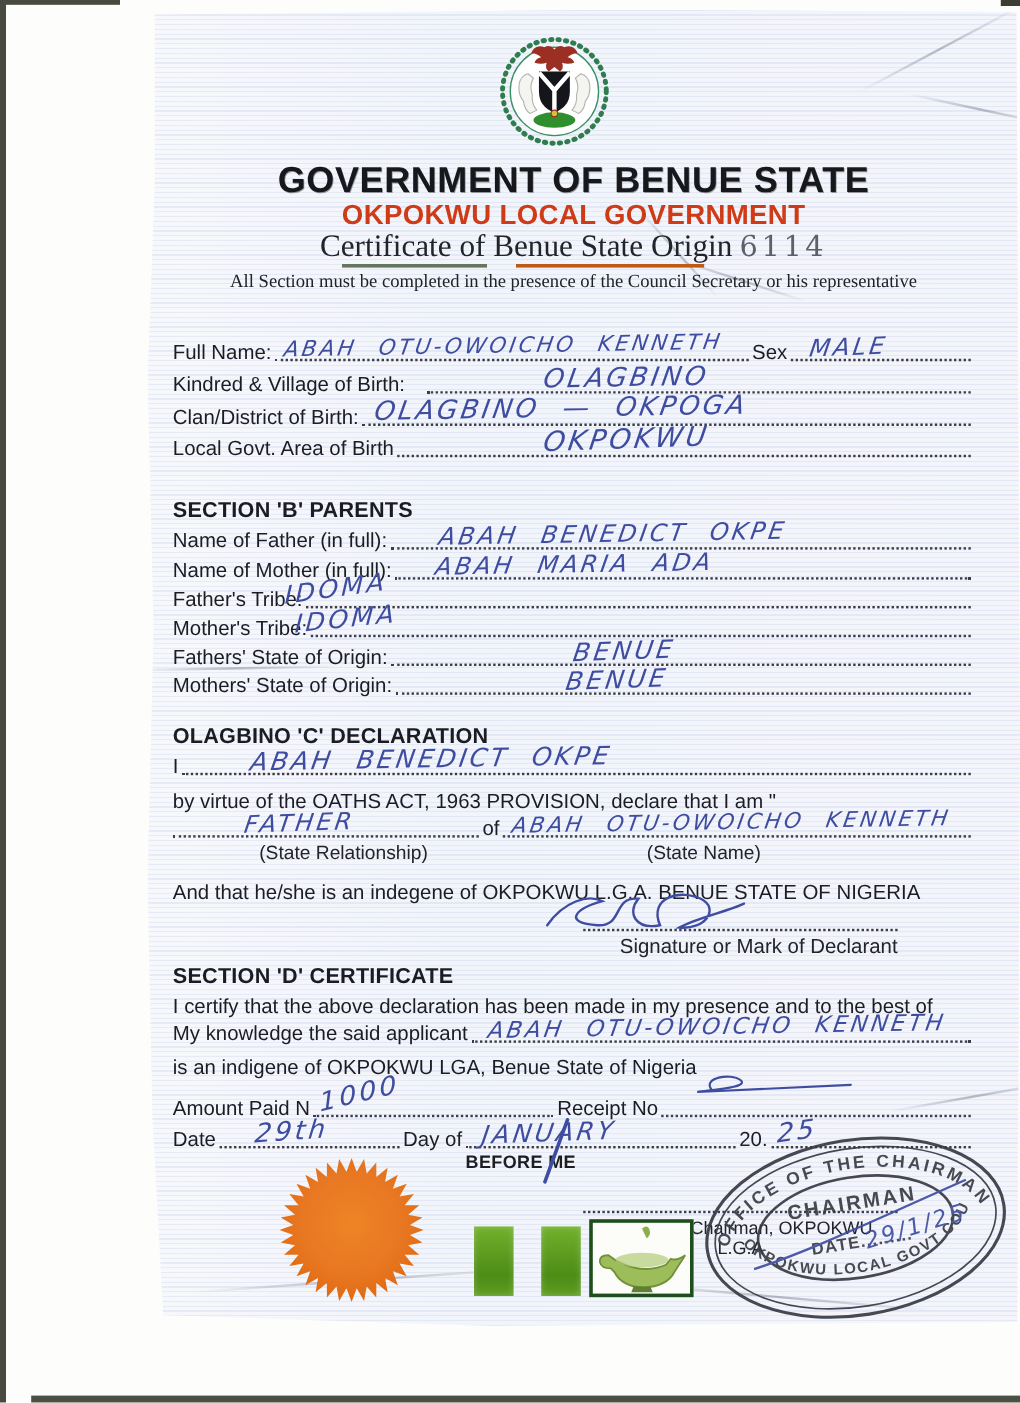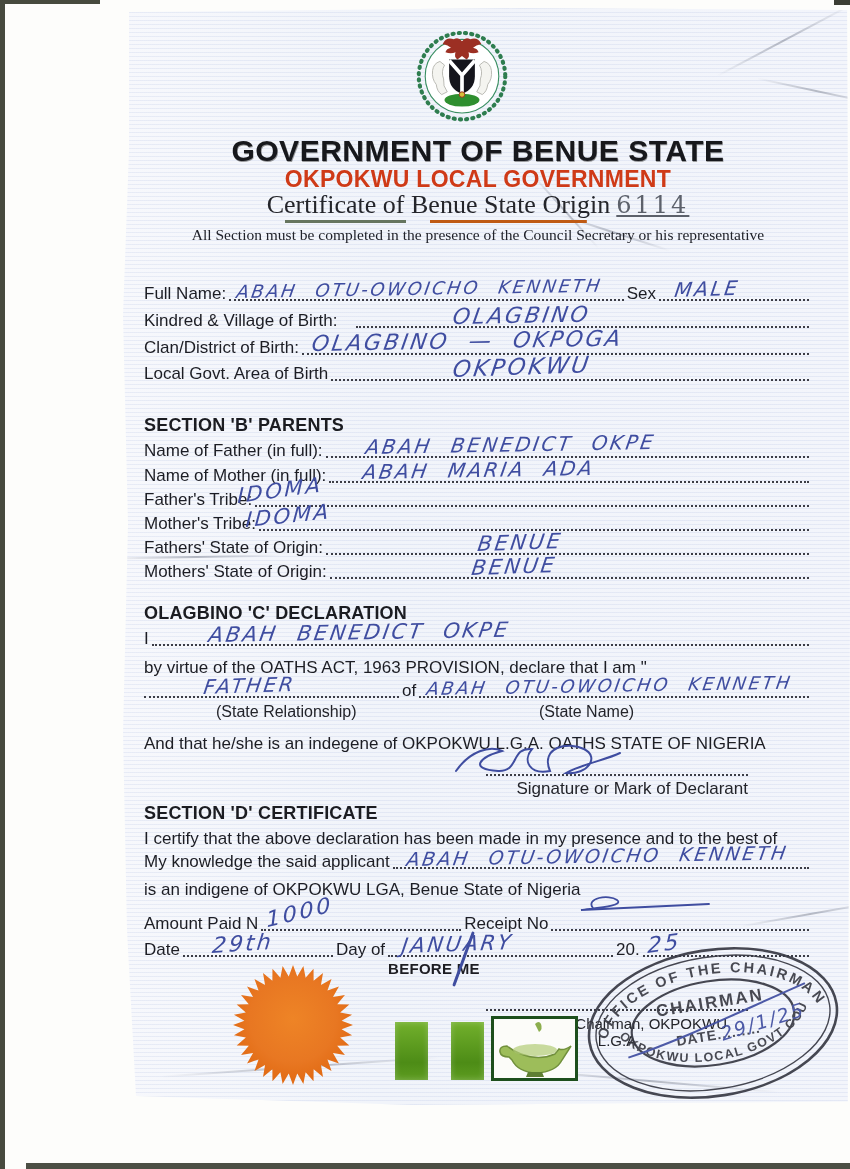--- a/index.html
+++ b/index.html
@@ -24,21 +24,21 @@
   .center { text-align:center; }
 
   .gov-title { font-size:30px; font-weight:bold; letter-spacing:0.5px; color:#17181c; text-shadow:0.6px 0.6px 0 rgba(80,80,80,0.55); }
   .lga-title { font-size:23px; font-weight:bold; color:#cf3a17; letter-spacing:0.3px; }
   .cert-row  { font-family:"Liberation Serif", serif; font-size:26px; color:#23242a; }
   .cert-title{
     display:inline-block; padding-bottom:3px;
     background-image:linear-gradient(90deg,#66755f 0%,#66755f 40%,transparent 40%,transparent 48%,#bf5a14 48%,#bf5a14 100%);
     background-size:88% 3px; background-repeat:no-repeat; background-position:18px 100%;
   }
-  .cert-number{ font-family:"DejaVu Serif", serif; font-size:24px; color:#4d525c; letter-spacing:3px; margin-left:6px; opacity:.9;text-decoration:underline; }
+  .cert-number{ font-family:"DejaVu Serif", serif; font-size:24px; color:#4d525c; letter-spacing:3px; margin-left:6px; opacity:.9; }
   .instruction{ font-family:"Liberation Serif", serif; font-size:15.5px; color:#20222a; }
 
   .sec-title { font-size:18px; font-weight:bold; letter-spacing:0.2px; color:#1b1c21; }
   .row { display:flex; align-items:flex-end; font-size:17px; color:#1c1d24; white-space:nowrap; }
   .lbl { flex:0 0 auto; padding-bottom:1px; }
   .dots{ position:relative; border-bottom:2px dotted #3c3d46; margin:0 3px 4px 3px; height:14px; }
   .line-text { font-size:17px; color:#1c1d24; }
 
   .hw {
     position:absolute; bottom:-3px; font-family:"DejaVu Sans", sans-serif; font-style:italic;
@@ -182,21 +182,21 @@
       </span>
       <span class="lbl">of</span>
       <span class="dots" style="flex:1;">
         <span class="hw" style="left:6px; font-size:18px; --r:-1deg;">ABAH OTU-OWOICHO KENNETH</span>
       </span>
     </div>
     <div class="abs caption" style="top:695px;">
       <span style="margin-left:72px;">(State Relationship)</span>
       <span style="margin-left:178px;">(State Name)</span>
     </div>
-    <div class="abs line-text" style="top:726px;">And that he/she is an indegene of OKPOKWU L.G.A. OATHS STATE OF NIGERIA</div>
+    <div class="abs line-text" style="top:726px;">And that he/she is an indegene of OKPOKWU L.G.A. BENUE STATE OF NIGERIA</div>
 
     <svg class="sig-svg" style="left:330px; top:733px; width:175px; height:38px;" viewBox="0 0 175 38">
       <path d="M6 30 C 20 10, 40 4, 52 10 C 30 16, 18 28, 48 30 C 70 31, 60 6, 82 8 C 72 20, 80 34, 100 30 C 90 6, 118 0, 134 8 C 150 16, 138 34, 116 32 C 130 24, 158 18, 170 12" fill="none" stroke="#3f4da0" stroke-width="2" stroke-linecap="round"></path>
     </svg>
     <div class="abs dotline" style="left:366px; right:102px; top:766px;"></div>
     <div class="abs caption" style="left:366px; right:102px; top:771px; text-align:right; font-size:17px;">Signature or Mark of Declarant</div>
 
     <div class="abs sec-title" style="top:795px;">SECTION 'D' CERTIFICATE</div>
     <div class="abs line-text" style="top:821px;">I certify that the above declaration has been made in my presence and to the best of</div>
     <div class="abs row" style="top:844px;">

